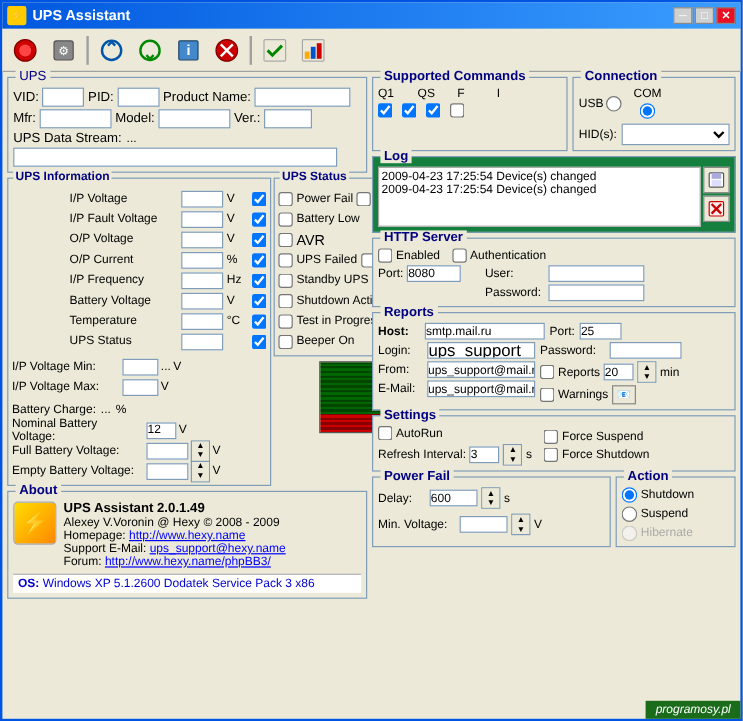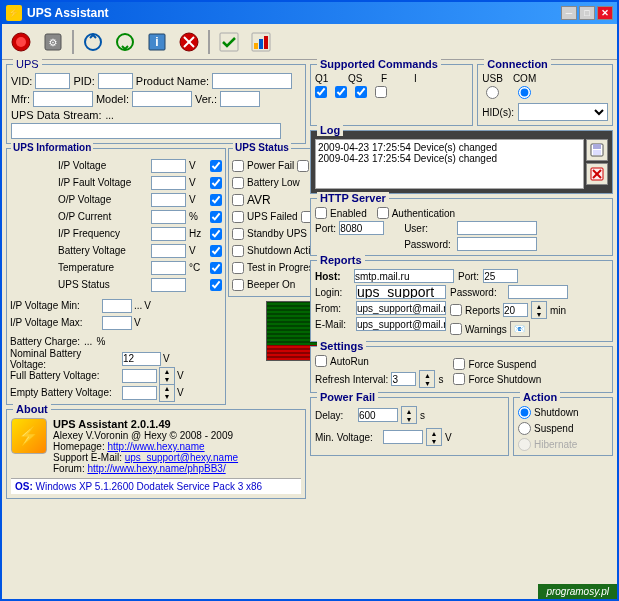--- a/index.html
+++ b/index.html
@@ -327,21 +327,21 @@
             </div>
 
             <div style="display:flex; align-items:center; gap:4px; height:17px; margin-top:2px;">
               <span style="font-size:10px;">Battery Charge:</span>
               <span style="font-size:10px;">...</span>
               <span style="font-size:10px;">%</span>
             </div>
 
             <div style="display:flex; align-items:center; gap:2px; height:17px;">
               <span style="font-size:10px; width:110px;">Nominal Battery Voltage:</span>
-              <input style="width: 39px; height: 14px; font-size: 10px; border: 1px solid rgb(127, 157, 185);" value="12">
+              <input style="width: 25px; height: 14px; font-size: 10px; border: 1px solid rgb(127, 157, 185);" value="12">
               <span style="font-size:10px;">V</span>
             </div>
 
             <div style="display:flex; align-items:center; gap:2px; height:17px;">
               <span style="font-size:10px; width:110px;">Full Battery Voltage:</span>
               <input style="width: 35px; height: 14px; font-size: 10px; border: 1px solid rgb(127, 157, 185);">
               <div style="display:flex; flex-direction:column; border:1px solid #7f9db9;">
                 <button class="spin-btn">▲</button>
                 <button class="spin-btn">▼</button>
               </div>
@@ -466,37 +466,37 @@
               <input type="checkbox" checked="" class="checkbox-small" style="">
               <input type="checkbox" checked="" class="checkbox-small" style="">
               <input type="checkbox" class="checkbox-small" style="">
             </div>
           </div>
         </div>
 
         <div style="border:1px solid #7f9db9; padding:4px; position:relative; background:#ece9d8;">
           <span style="position:absolute;top:-7px;left:6px;background:#ece9d8;padding:0 3px;color:#000080;font-weight:bold;font-size:11px;">Connection</span>
           <div style="display:flex; align-items:center; gap:10px; margin-top:4px;">
-            <div style="display:flex; flex-direction:column; align-items:center; gap:2px;">
+            <div style="display:flex; flex-direction:row; align-items:center; gap:2px;">
               <span style="font-size:10px;">USB</span>
               <input type="radio" name="conn" style="">
             </div>
             <div style="display:flex; flex-direction:column; align-items:center; gap:2px;">
               <span style="font-size:10px;">COM</span>
               <input type="radio" name="conn" checked="" style="">
             </div>
           </div>
           <div style="display:flex; align-items:center; gap:4px; margin-top:4px;">
             <span style="font-size:10px;">HID(s):</span>
             <select class="select-input hid-select"></select>
           </div>
         </div>
       </div>
 
-      <div style="border:1px solid #7f9db9; padding:4px; position:relative; background:#404040; margin-bottom:4px;">
+      <div style="border:1px solid #7f9db9; padding:4px; position:relative; background:#15803d; margin-bottom:4px;">
         <span style="position:absolute;top:-7px;left:6px;background:#ece9d8;padding:0 3px;color:#000080;font-weight:bold;font-size:11px;">Log</span>
         <div style="display:flex; gap:2px; margin-top:4px;">
           <div style="flex:1; height:50px; background:#fff; border:1px solid #aaa; padding:2px; font-size:10px; overflow:hidden;">
             <div style="color:#000;">2009-04-23 17:25:54 Device(s) changed</div>
             <div style="color:#000;">2009-04-23 17:25:54 Device(s) changed</div>
           </div>
           <div style="display:flex; flex-direction:column; gap:2px;">
             <button style="width:22px; height:22px; background:#ece9d8; border:1px solid #888; cursor:pointer; display:flex; align-items:center; justify-content:center; font-size:11px;">
               <svg width="14" height="14" viewBox="0 0 14 14">
                   <rect x="1" y="1" width="12" height="12" rx="1" fill="#fff" stroke="#555" stroke-width="1"></rect>

